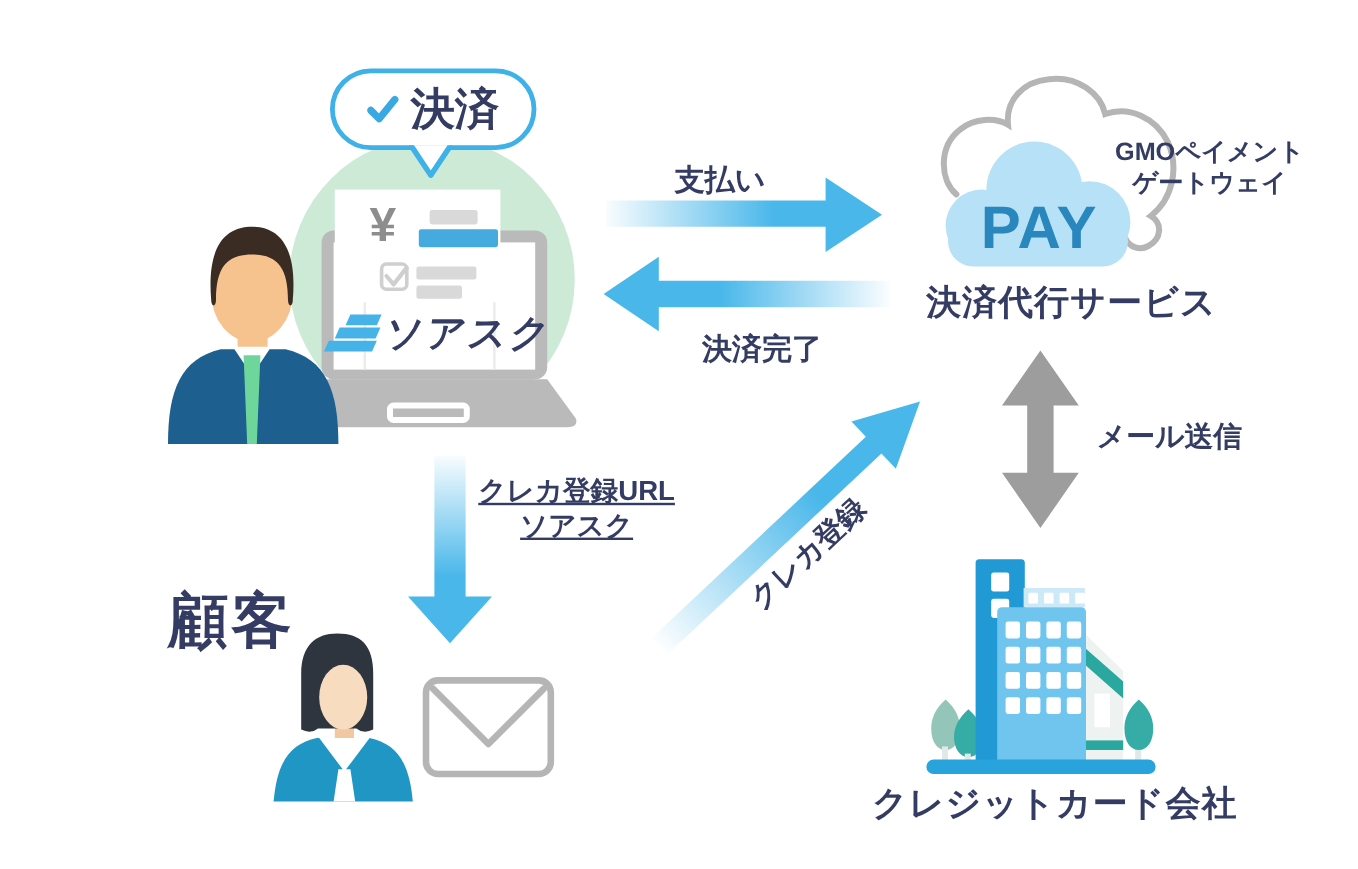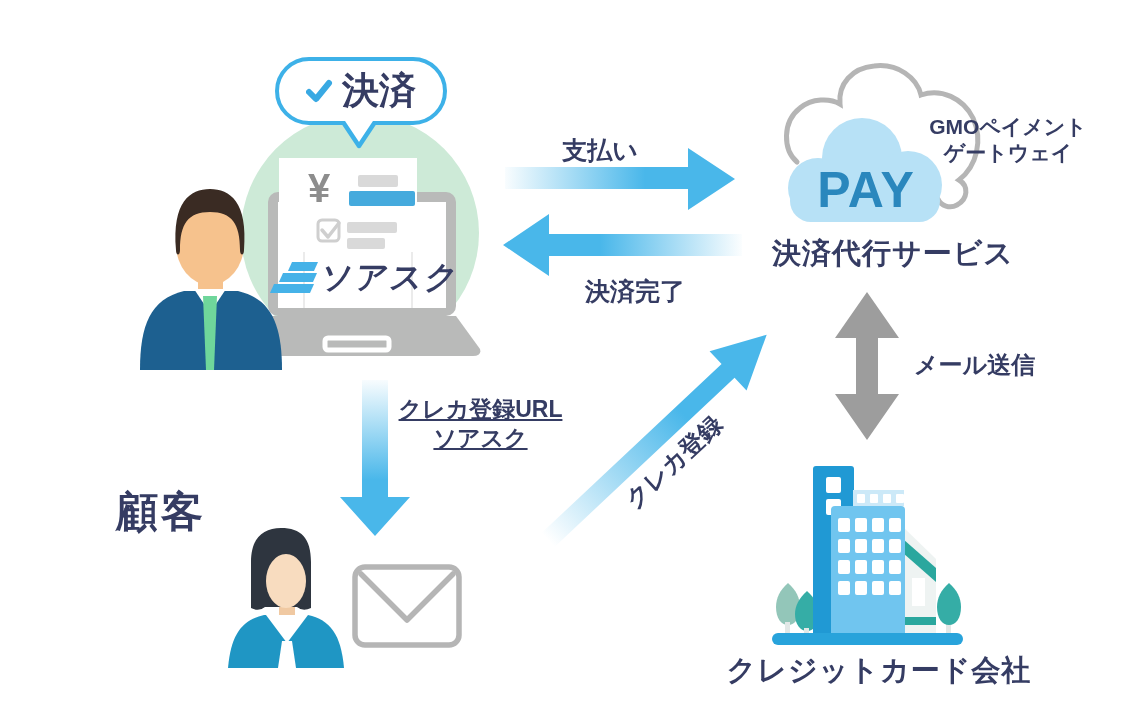--- a/index.html
+++ b/index.html
@@ -185,17 +185,17 @@
 
   <div class="lbl" style="left:914px;top:351px;font-size:24px;">メール送信</div>
 
   <div class="lbl ctr" style="left:383px;top:395px;width:195px;font-size:23px;line-height:1.25;text-decoration:underline;">
     <div>クレカ登録URL</div>
     <div>ソアスク</div>
   </div>
 
   <div class="lbl ctr" style="left:594px;top:448px;width:160px;font-size:24px;transform:rotate(-43deg);">クレカ登録</div>
 
-  <div class="lbl" style="left:116px;top:487px;font-size:42px;letter-spacing:3px;">顧客</div>
+  <div class="lbl" style="left:140px;top:487px;font-size:50px;letter-spacing:3px;">顧客</div>
 
   <div class="lbl ctr" style="left:714px;top:653px;width:330px;font-size:29px;letter-spacing:1px;">クレジットカード会社</div>
 
 </div>
 
 </body></html>

